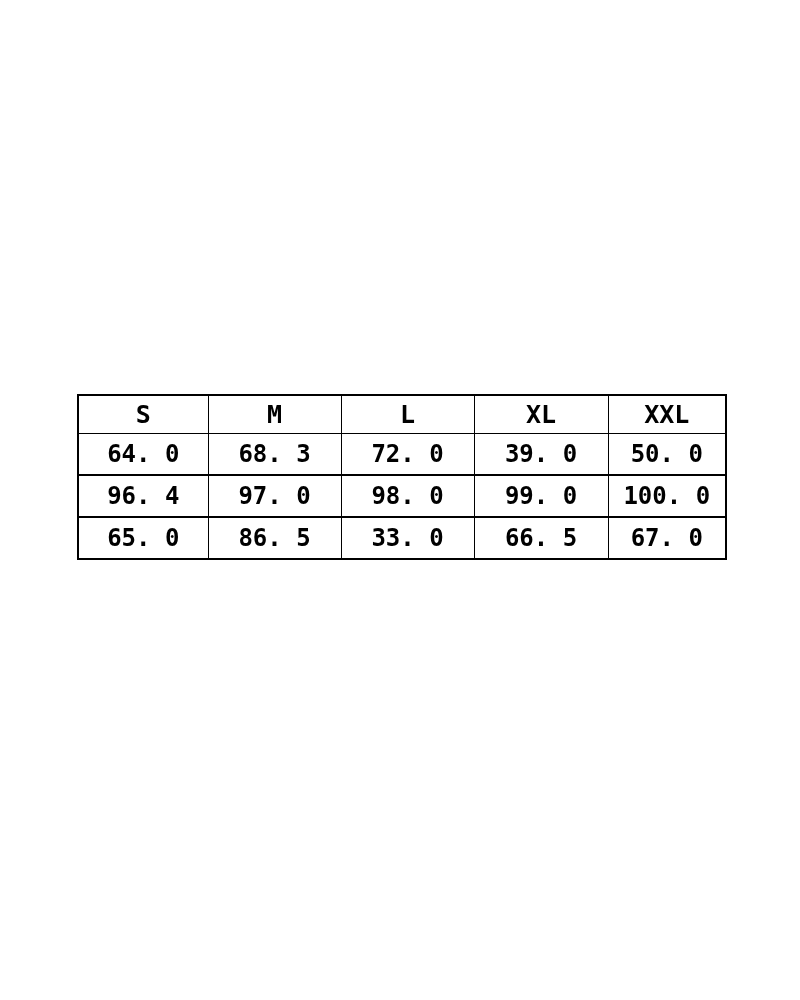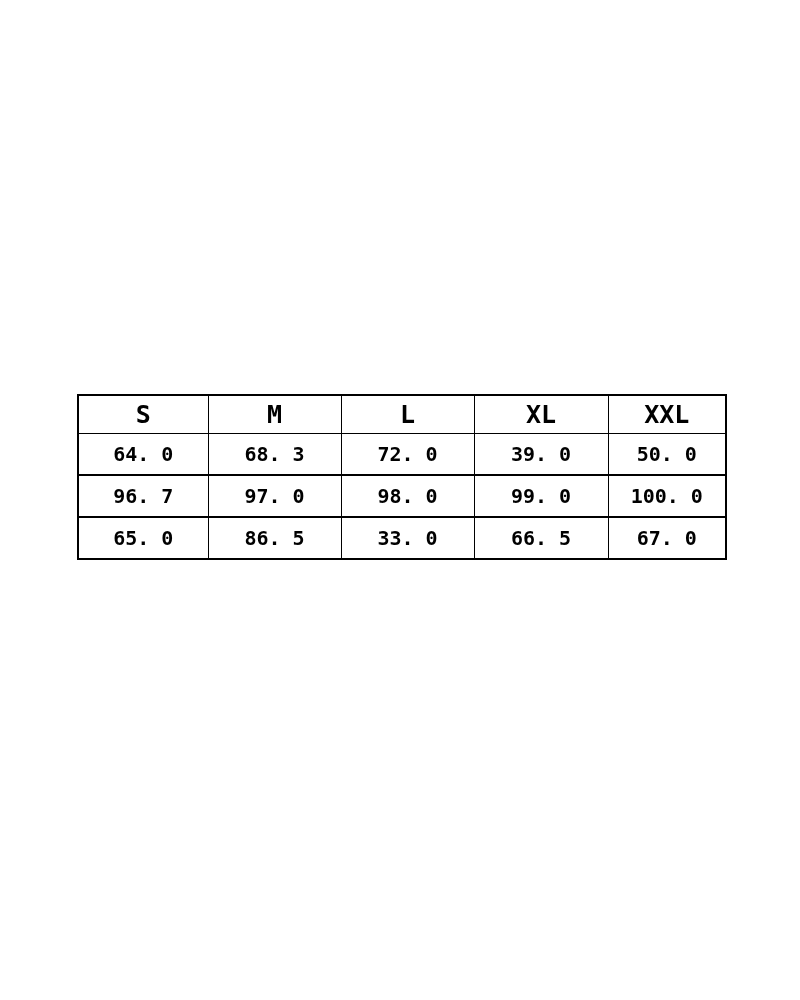--- a/index.html
+++ b/index.html
@@ -32,21 +32,21 @@
     white-space: pre;
     font-weight: 700;
   }
   table.size-chart thead th {
     height: 37px;
     font-size: 25px;
     border-bottom-width: 1px;
   }
   table.size-chart tbody td {
     height: 40px;
-    font-size: 20px;
+    font-size: 24px;
     border-bottom-width: 2px;
     letter-spacing: 0px;
   }
   col.c-s   { width: 130px; }
   col.c-m   { width: 133px; }
   col.c-l   { width: 133px; }
   col.c-xl  { width: 134px; }
   col.c-xxl { width: 118px; }
 </style>
 </head>
@@ -71,21 +71,21 @@
   </thead>
   <tbody>
     <tr>
       <td>64. 0</td>
       <td>68. 3</td>
       <td>72. 0</td>
       <td>39. 0</td>
       <td>50. 0</td>
     </tr>
     <tr>
-      <td>96. 7</td>
+      <td>96. 4</td>
       <td>97. 0</td>
       <td>98. 0</td>
       <td>99. 0</td>
       <td>100. 0</td>
     </tr>
     <tr>
       <td>65. 0</td>
       <td>86. 5</td>
       <td>33. 0</td>
       <td>66. 5</td>

